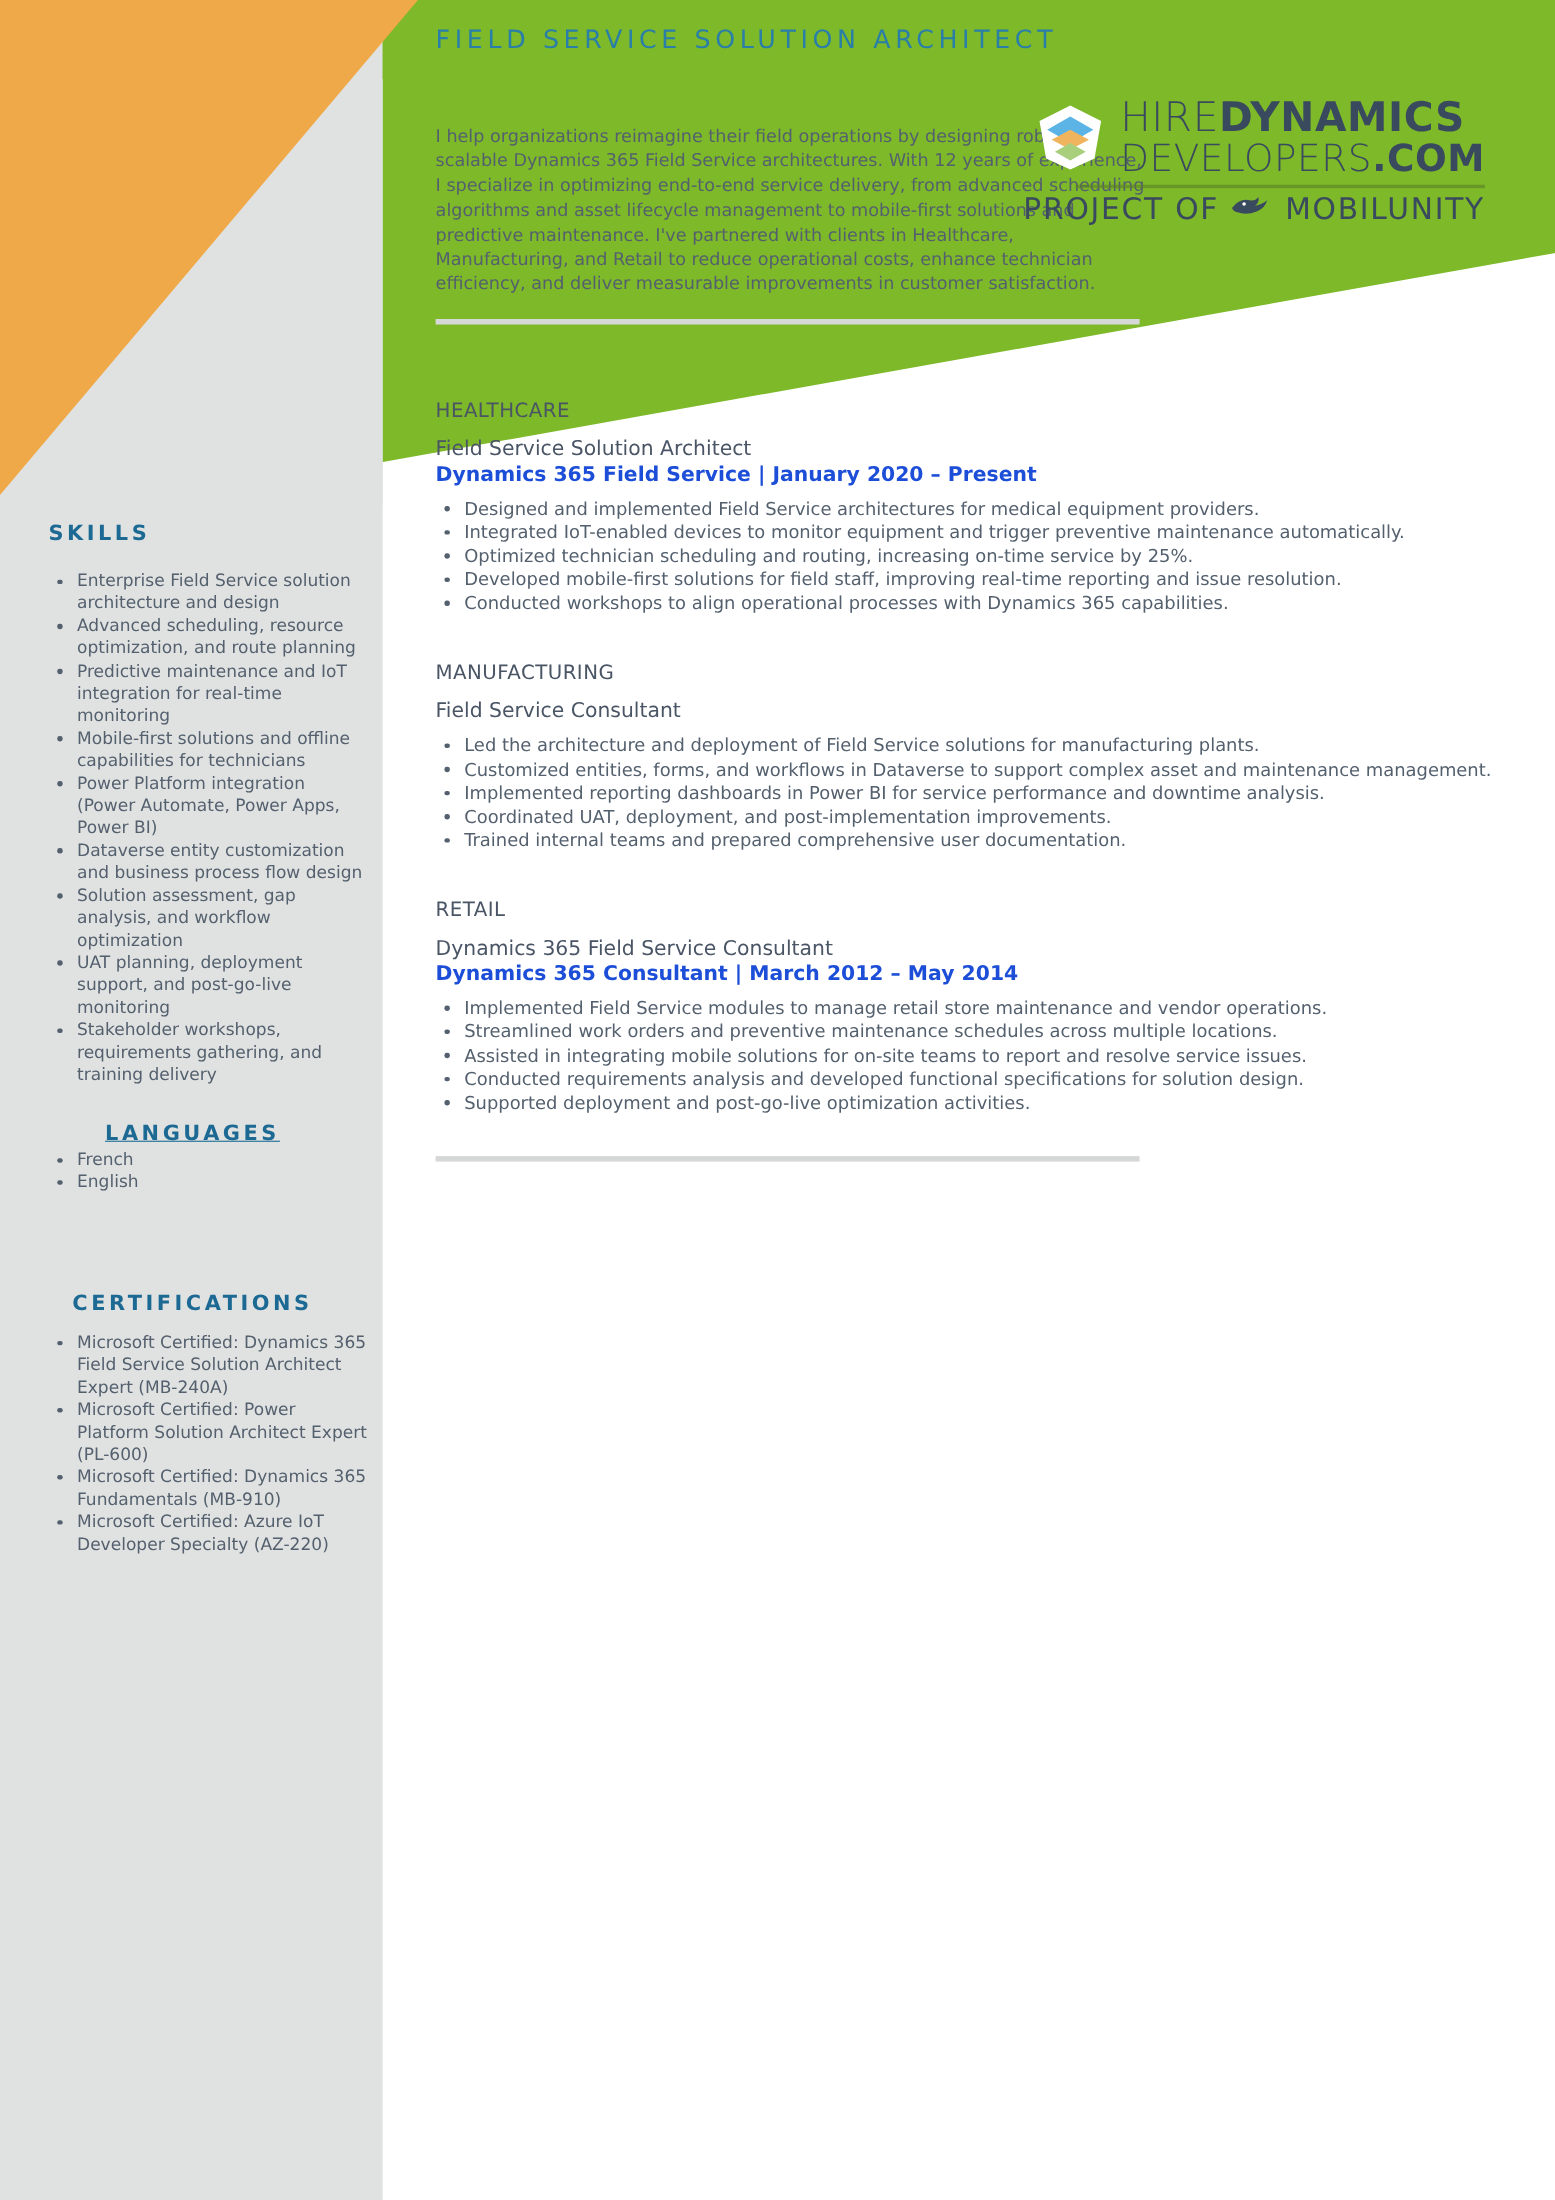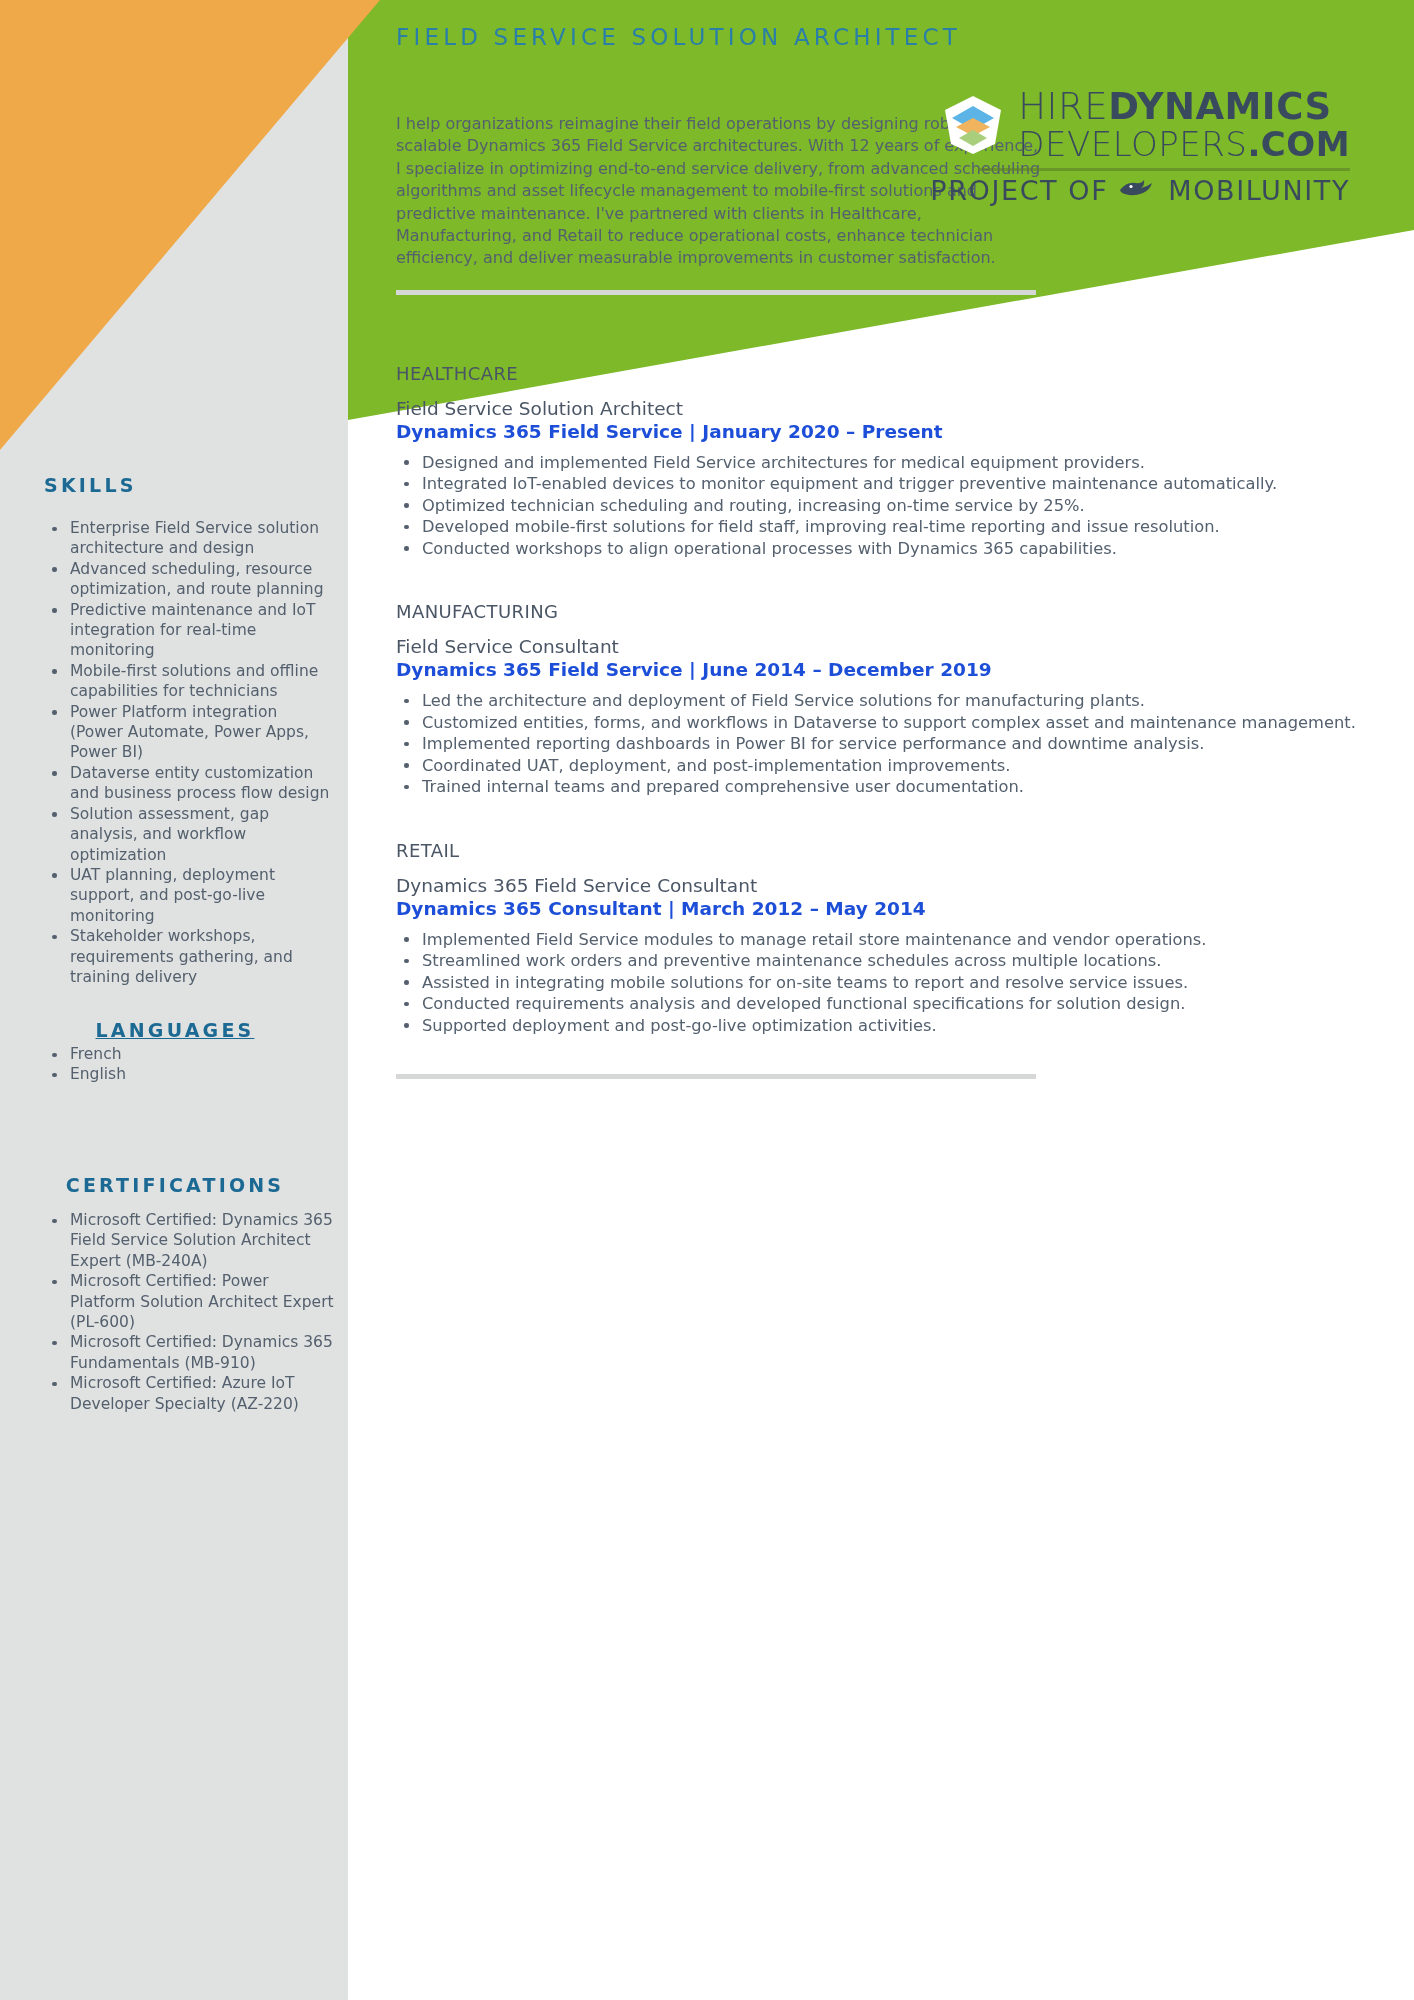--- a/index.html
+++ b/index.html
@@ -238,21 +238,20 @@
       <li>Developed mobile-first solutions for field staff, improving real-time reporting and issue resolution.</li>
       <li>Conducted workshops to align operational processes with Dynamics 365 capabilities.</li>
     </ul>
   </div>
 
   <div class="gap-lg"></div>
 
   <div>
     <div class="job-sector">MANUFACTURING</div>
     <div class="job-title">Field Service Consultant</div>
-    <div class="job-meta">Dynamics 365 Field Service | June 2014 – December 2019</div>
     <ul class="job-list">
       <li>Led the architecture and deployment of Field Service solutions for manufacturing plants.</li>
       <li>Customized entities, forms, and workflows in Dataverse to support complex asset and maintenance management.</li>
       <li>Implemented reporting dashboards in Power BI for service performance and downtime analysis.</li>
       <li>Coordinated UAT, deployment, and post-implementation improvements.</li>
       <li>Trained internal teams and prepared comprehensive user documentation.</li>
     </ul>
   </div>
 
   <div class="gap-lg"></div>

